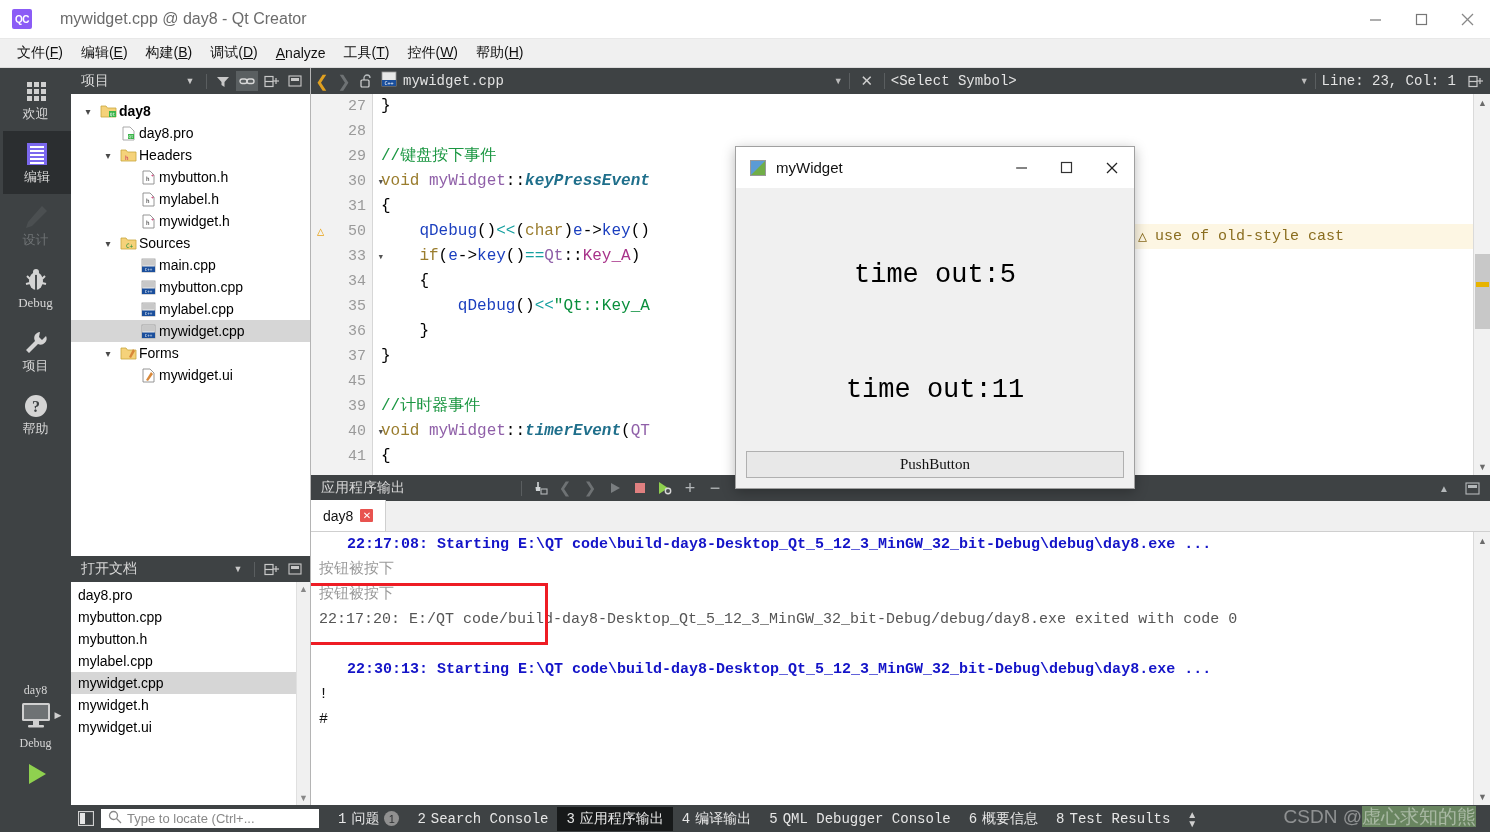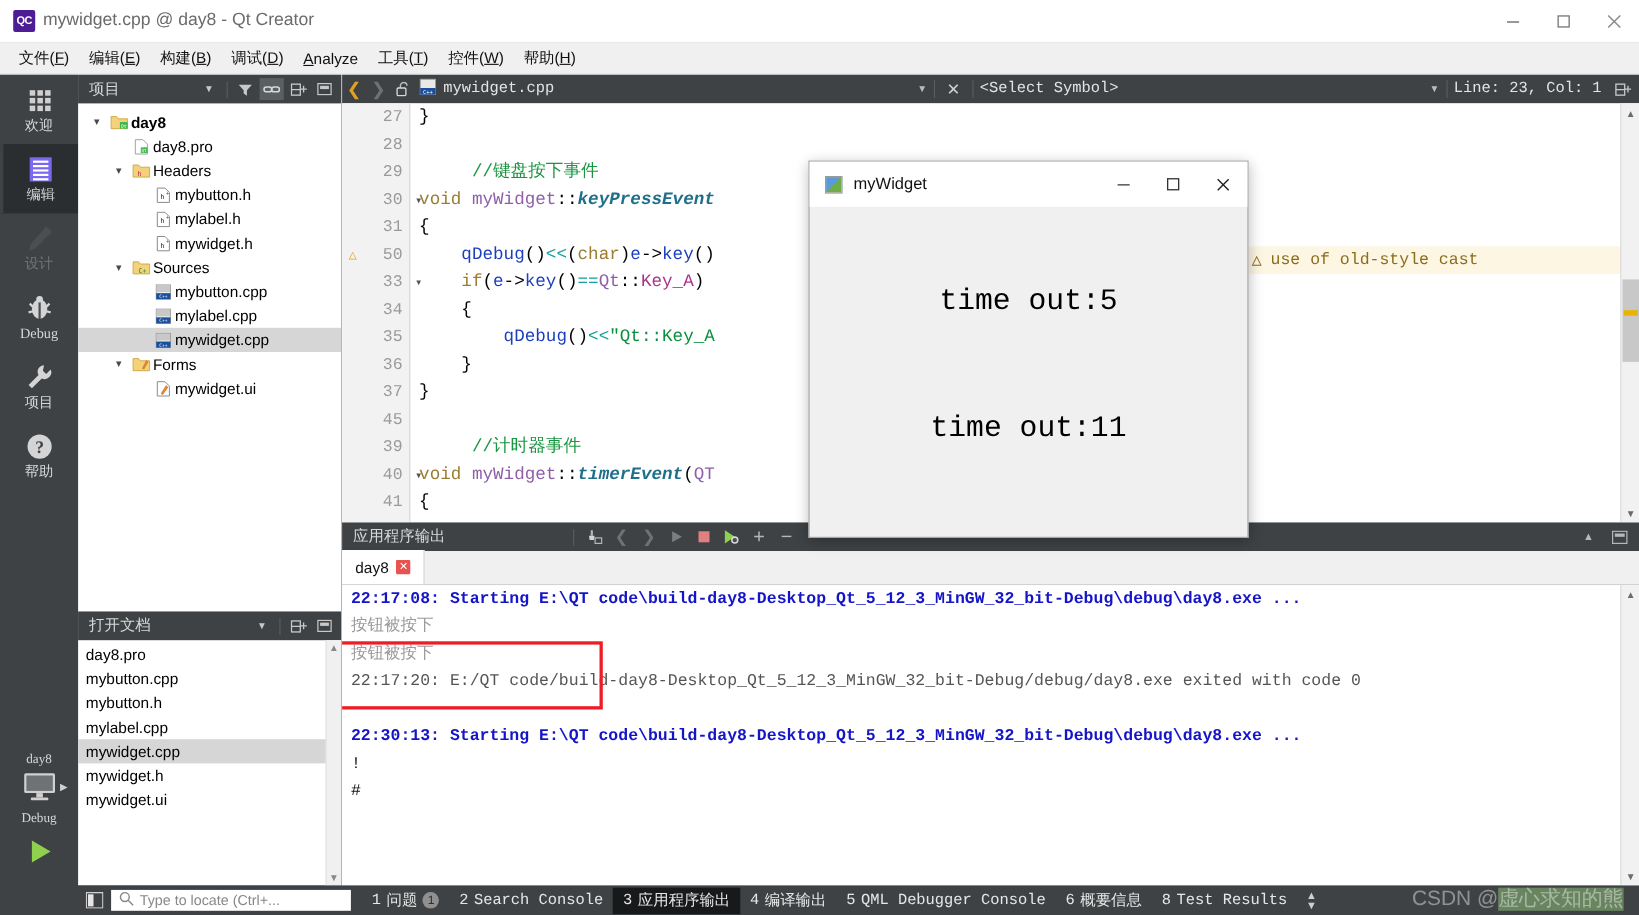--- a/index.html
+++ b/index.html
@@ -12,22 +12,22 @@
   }
   .app { position:relative; width:1490px; height:832px; }
 
   
   .titlebar {
     position:absolute; left:0; top:0; width:1490px; height:39px;
     background:#ffffff; border-bottom:1px solid #e8e8e8;
     display:flex; align-items:center;
   }
   .titlebar .qc-logo {
-    width:20px;height:20px;margin-left:12px;margin-right:7px;
-    background:#4c1d95; border-radius:2px;
+    width:20px;height:20px;margin-left:12px;margin-right:28px;
+    background:#8b5cf6; border-radius:2px;
     color:#fff; font-size:10px; font-weight:bold;
     display:flex;align-items:center;justify-content:center;
     letter-spacing:-0.5px;
   }
   .titlebar .title-text {
     font-size:16px; color:#6b6b6b; font-family:"Liberation Sans", sans-serif;
   }
   .win-btns { position:absolute; right:0; top:0; height:39px; display:flex; }
   .win-btn { width:46px;height:39px; display:flex;align-items:center;justify-content:center; color:#777; }
   .win-btn svg { display:block; }
@@ -136,21 +136,21 @@
     padding-right:6px; position:relative;
   }
   .warn-tri { position:absolute; left:6px; color:#e8a317; font-size:12px; }
   .fold { position:absolute; right:-14px; color:#555; font-size:11px; }
   .codelines {
     position:absolute; left:62px; top:0; right:0; height:381px;
     font-family:"Liberation Mono", monospace; font-size:16px;
     white-space:pre;
   }
   .cline { height:25px; line-height:25px; padding-left:8px; position:relative; }
-  .c-comment { color:#1a9641;margin-left:48px; }
+  .c-comment { color:#1a9641; }
   .c-key { color:#8f5fa8; }
   .c-type { color:#9a7d2e; }
   .c-fn { color:#1f6f8b; font-weight:bold; font-style:italic; }
   .c-plain { color:#000; }
   .c-call { color:#1b3fbf; }
   .c-str { color:#0a8f3c; }
   .c-op { color:#15a0a0; }
   .c-var { color:#1b3fbf; }
   .c-enum { color:#a8338a; }
 
@@ -216,21 +216,21 @@
   }
   .close-x { width:13px;height:13px;background:#e8534f;color:#fff;
              display:flex;align-items:center;justify-content:center;
              font-size:10px;border-radius:1px;line-height:1; }
 
   .out-body { position:absolute; left:0; top:57px; right:0; bottom:0; background:#fff; overflow:hidden; }
   .oline {
     height:25px; line-height:25px; padding-left:8px;
     font-family:"Liberation Mono", monospace; font-size:15px; white-space:pre;
   }
-  .o-start { color:#1414c8; font-weight:bold; }
+  .o-start { color:#1414c8; font-weight:bold;margin-left:28px; }
   .o-norm { color:#555; }
   .o-gray { color:#9a9a9a; }
   .o-black { color:#111; }
   .redbox {
     position:absolute; left:-8px; top:51px; width:245px; height:62px;
     border:3px solid #ee1c24; pointer-events:none;
   }
   .out-scroll {
     position:absolute; right:0; top:57px; width:17px; bottom:0;
     background:#f1f1f1; border-left:1px solid #dadada;
@@ -515,20 +515,33 @@
         <div class="trow">
           <div style="width: 28px;"></div>
           <div class="arrow">▾</div>
           <div class="ficon">
             <svg width="17" height="15" viewBox="0 0 17 15">
               <path d="M1 2h5l1.5 2H16v9H1z" fill="#f5d27a" stroke="#c8a63c" stroke-width=".8"></path>
               <text x="6" y="12" font-size="6" fill="#1b8f3a" font-family="monospace">C+</text>
             </svg>
           </div>
           <div class="tlabel">Sources</div>
+        </div>
+        <div class="trow">
+          <div style="width: 48px;"></div>
+          <div class="arrow"></div>
+          <div class="ficon">
+            <svg width="15" height="15" viewBox="0 0 15 15">
+              <rect x="1" y="1" width="13" height="13" fill="#ececec" stroke="#9a9a9a" stroke-width=".8"></rect>
+              <rect x="1.5" y="1.5" width="12" height="6" fill="#c8c8c8"></rect>
+              <rect x="1" y="8.5" width="13" height="5.5" fill="#1b4f9c"></rect>
+              <text x="7.5" y="13" font-size="4.2" fill="#fff" text-anchor="middle" font-family="monospace">C++</text>
+            </svg>
+          </div>
+          <div class="tlabel">main.cpp</div>
         </div>
         <div class="trow">
           <div style="width: 48px;"></div>
           <div class="arrow"></div>
           <div class="ficon">
             <svg width="15" height="15" viewBox="0 0 15 15">
               <rect x="1" y="1" width="13" height="13" fill="#ececec" stroke="#9a9a9a" stroke-width=".8"></rect>
               <rect x="1.5" y="1.5" width="12" height="6" fill="#c8c8c8"></rect>
               <rect x="1" y="8.5" width="13" height="5.5" fill="#1b4f9c"></rect>
               <text x="7.5" y="13" font-size="4.2" fill="#fff" text-anchor="middle" font-family="monospace">C++</text>
@@ -822,20 +835,21 @@
           <svg width="16" height="16" viewBox="0 0 16 16">
               <line x1="3" y1="3" x2="13" y2="13" stroke="#222" stroke-width="1.3"></line>
               <line x1="13" y1="3" x2="3" y2="13" stroke="#222" stroke-width="1.3"></line>
             </svg>
         </div>
       </div>
     </div>
     <div class="mw-body">
       <div class="mw-label" style="top:68px;">time out:5</div>
       <div class="mw-label" style="top:183px;">time out:11</div>
+      <div class="mw-push">PushButton</div>
     </div>
   </div>
 
   <div class="statusbar">
     <div class="sb-toggle">
       <svg width="16" height="15" viewBox="0 0 16 15">
           <rect x="0.5" y="0.5" width="15" height="14" fill="none" stroke="#d0d0d0" stroke-width="1.2"></rect>
           <rect x="2" y="2" width="5" height="11" fill="#e6e6e6"></rect>
         </svg>
     </div>

